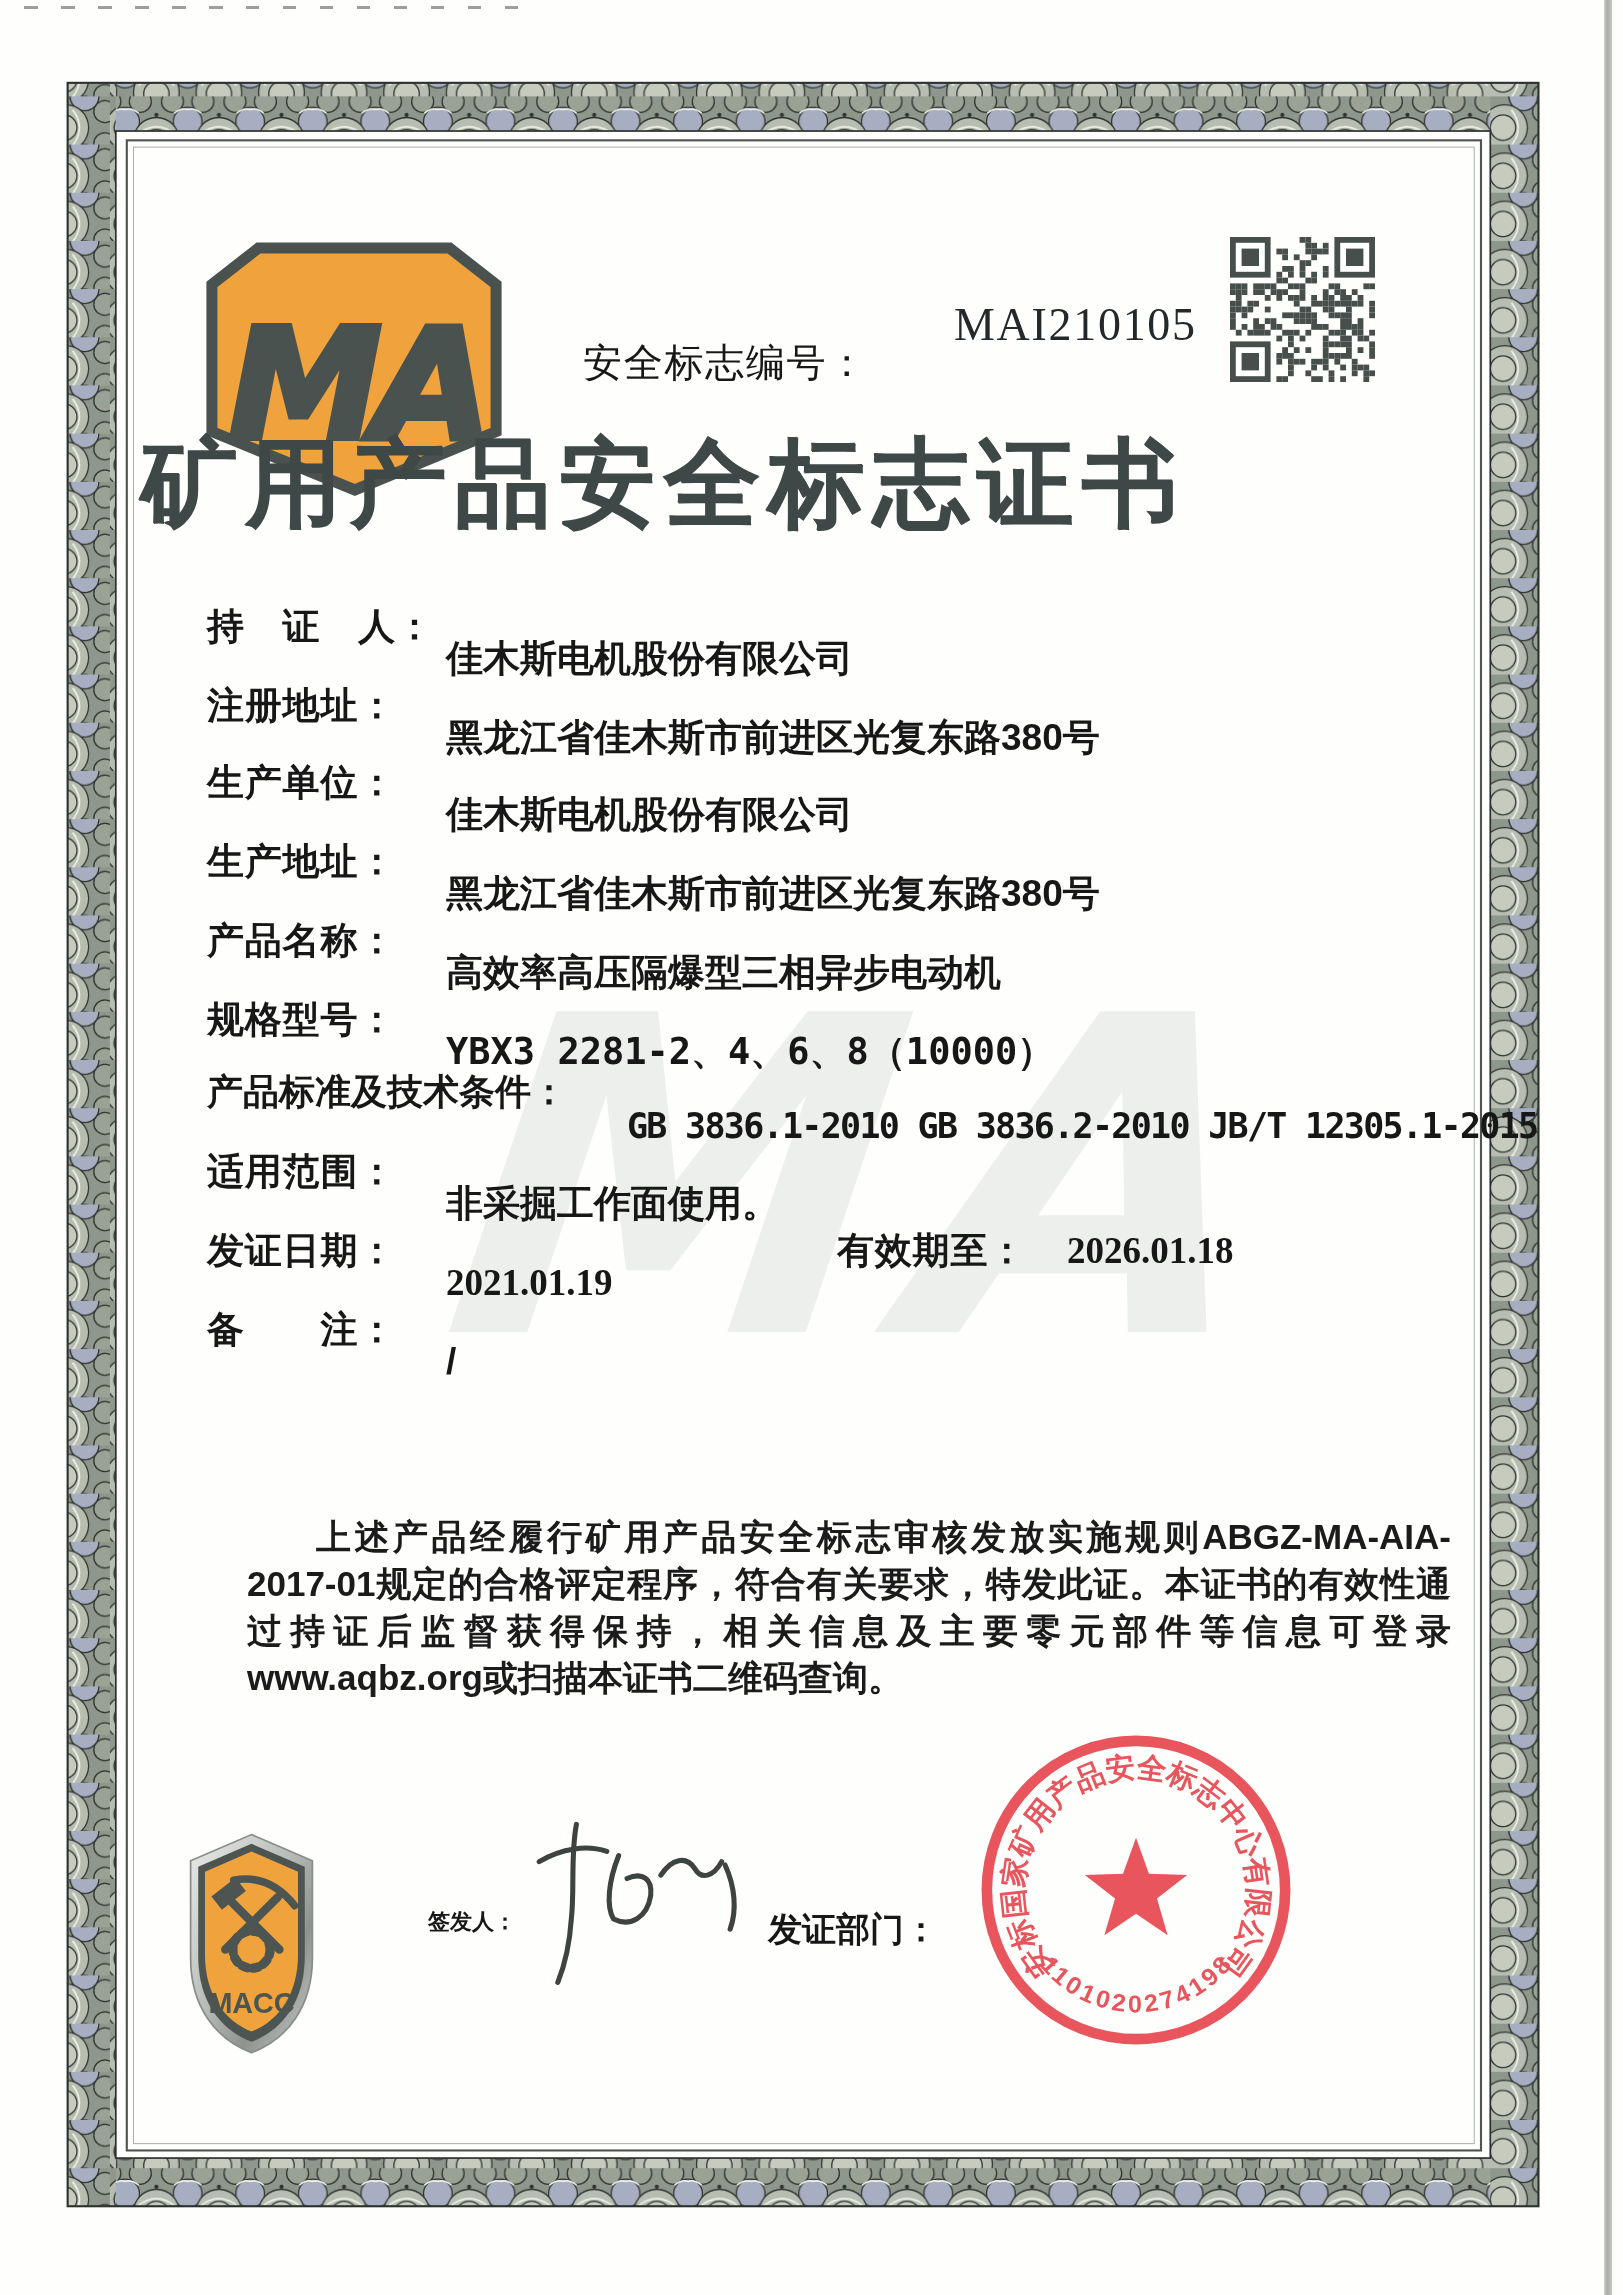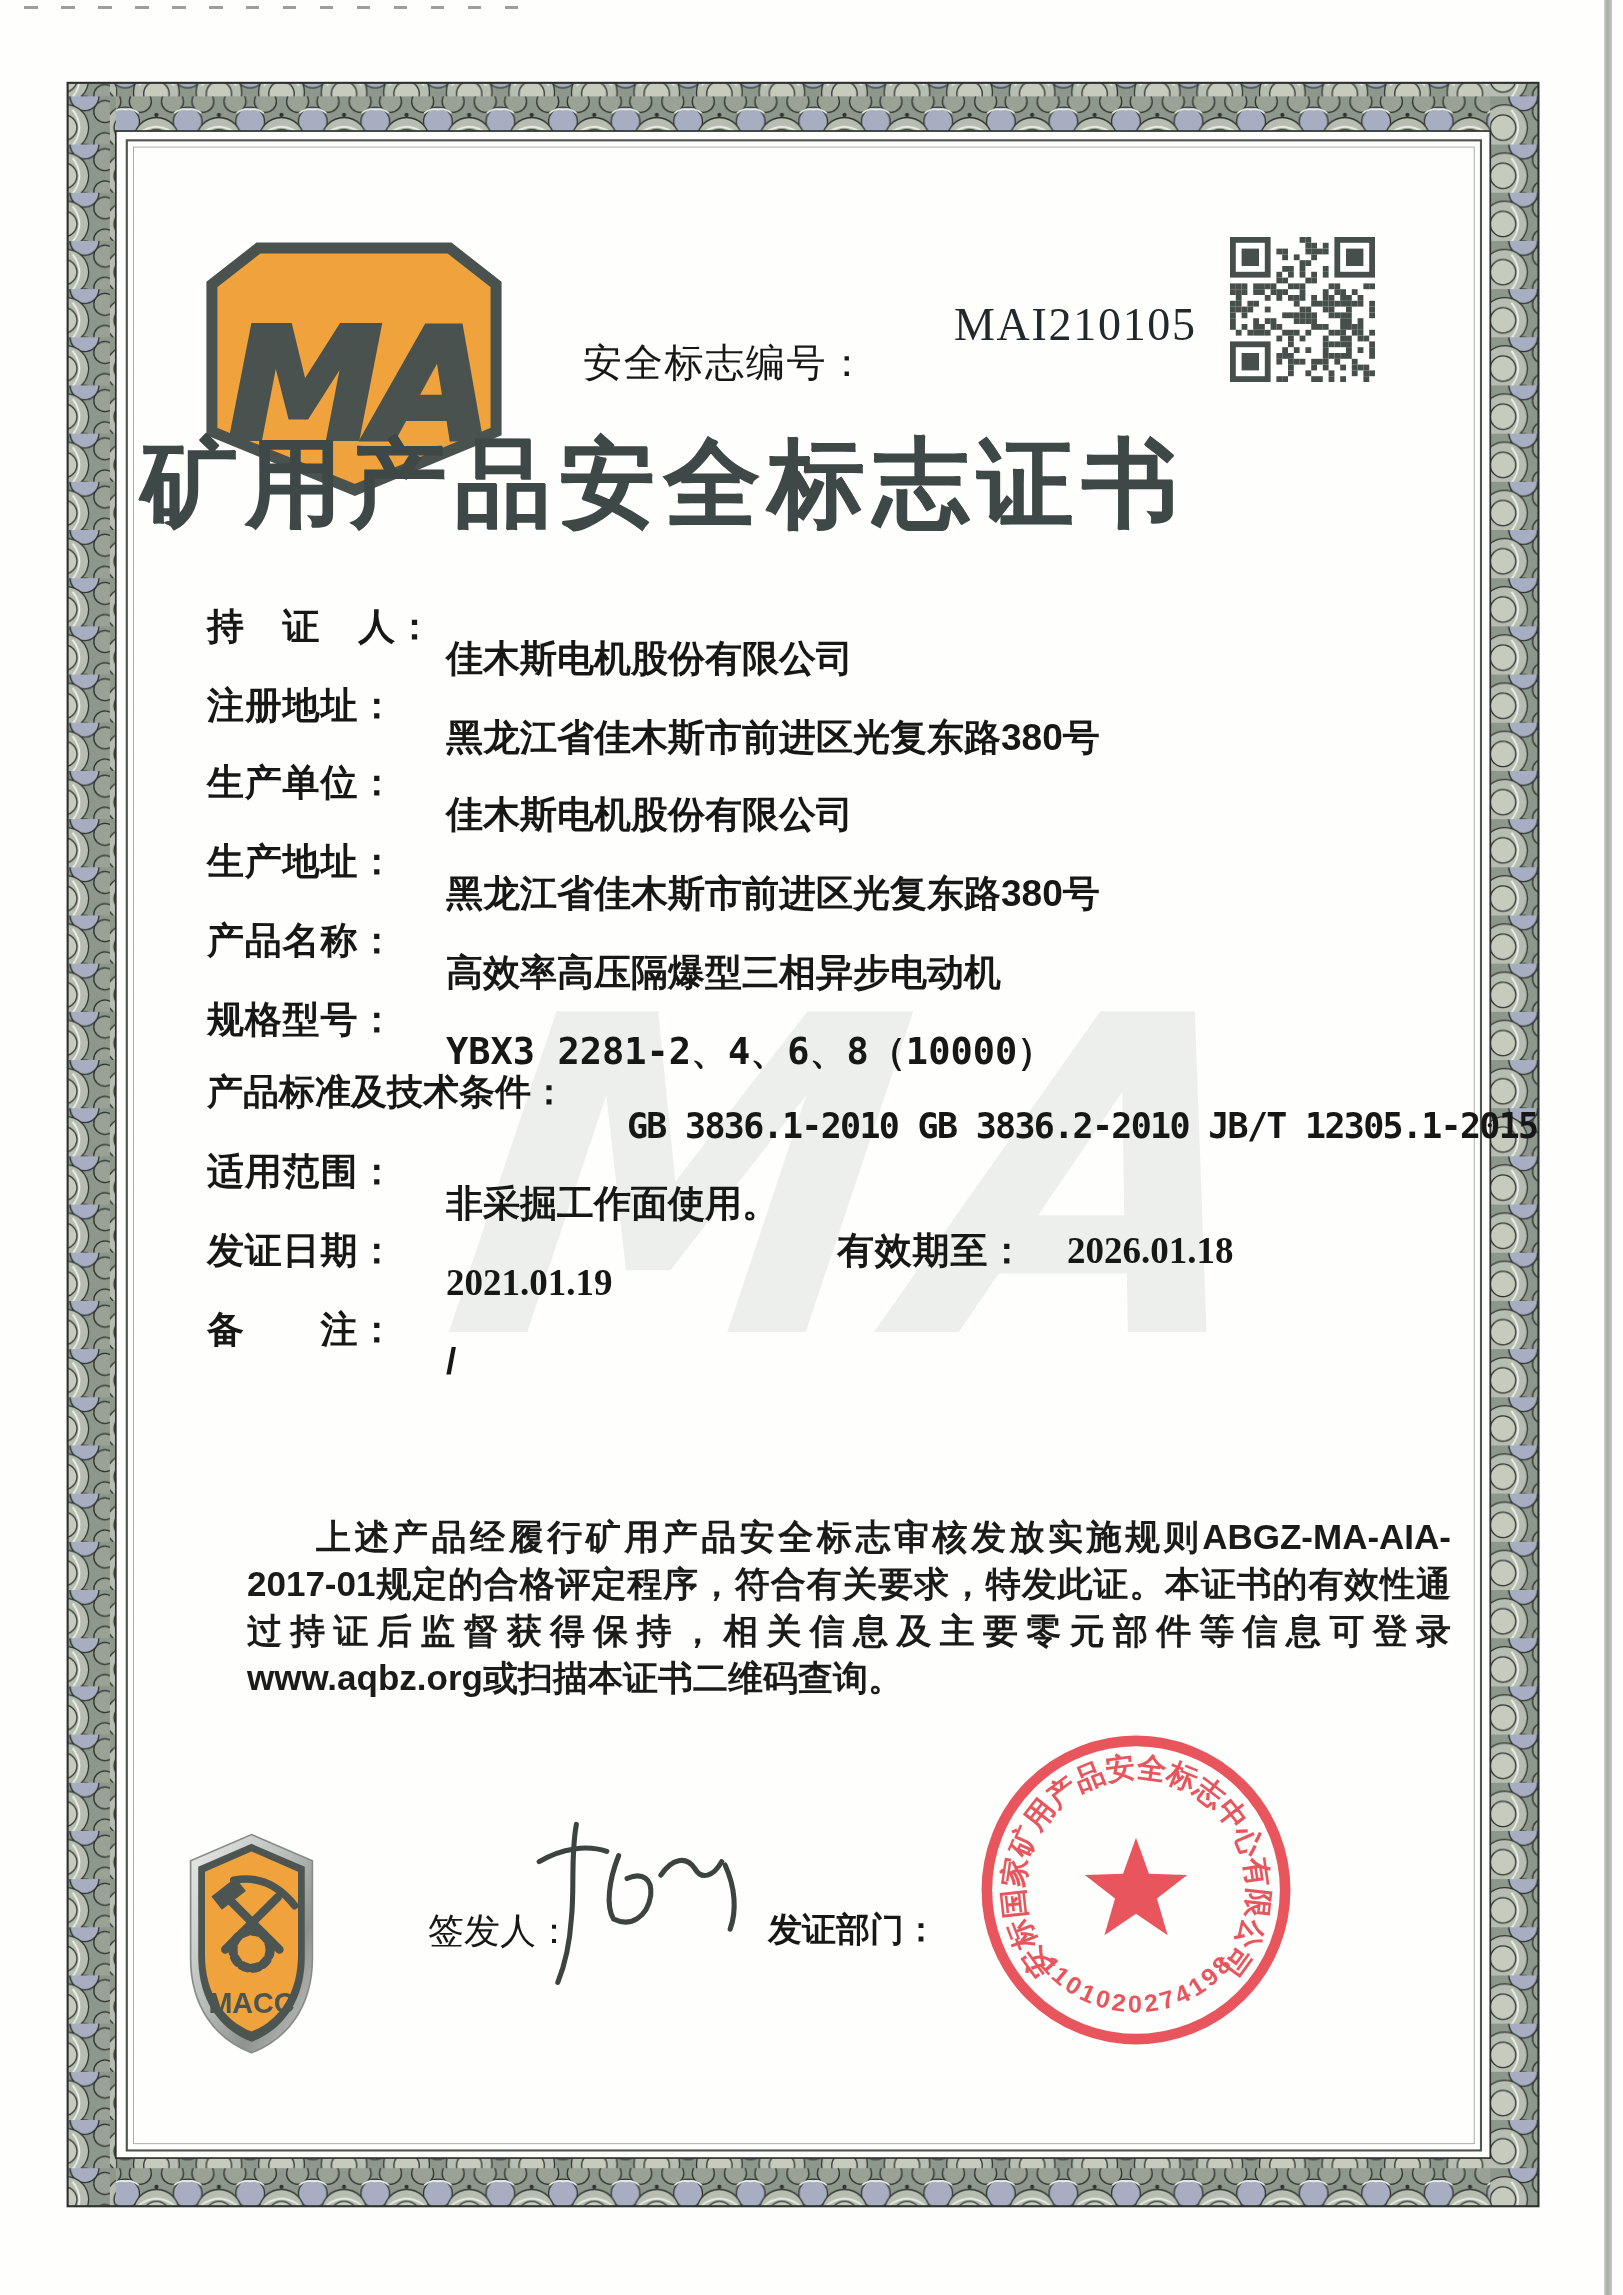--- a/index.html
+++ b/index.html
@@ -32,21 +32,21 @@
   #row-standard .lab{font-size:36px;letter-spacing:0;}
   #row-standard .val{left:420px;font-size:35px;letter-spacing:-1.7px;top:3.4px;}
   #row-model .val{font-size:37px;letter-spacing:0;}
   .date-val{font-family:"Liberation Serif","DejaVu Serif",serif;font-weight:600;}
   #valid-label{position:absolute;left:630px;top:0;font-weight:700;letter-spacing:0.8px;}
   #valid-value{position:absolute;left:860px;top:0;}
   
   #paragraph{left:247px;top:1513px;width:1204px;font-size:35px;line-height:47px;
     text-align:justify;text-indent:69px;font-weight:600;color:#1b1b1b;}
   
-  #signer-label{left:428px;top:1907px;font-size:36px;font-weight:400;}
+  #signer-label{left:428px;top:1907px;font-size:22px;font-weight:700;}
   #dept-label{left:768px;top:1907px;font-size:34px;font-weight:700;}
   #signature{left:524px;top:1809px;width:245px;height:199px;}
   #macc{left:183px;top:1831px;width:137px;height:227px;}
   #seal{left:973px;top:1727px;width:326px;height:326px;}
   #ma-badge{left:206px;top:242px;width:296px;height:254px;}
   #frame{left:0;top:0;width:1623px;height:2295px;pointer-events:none;}
 </style>
 </head>
 <body>
 

